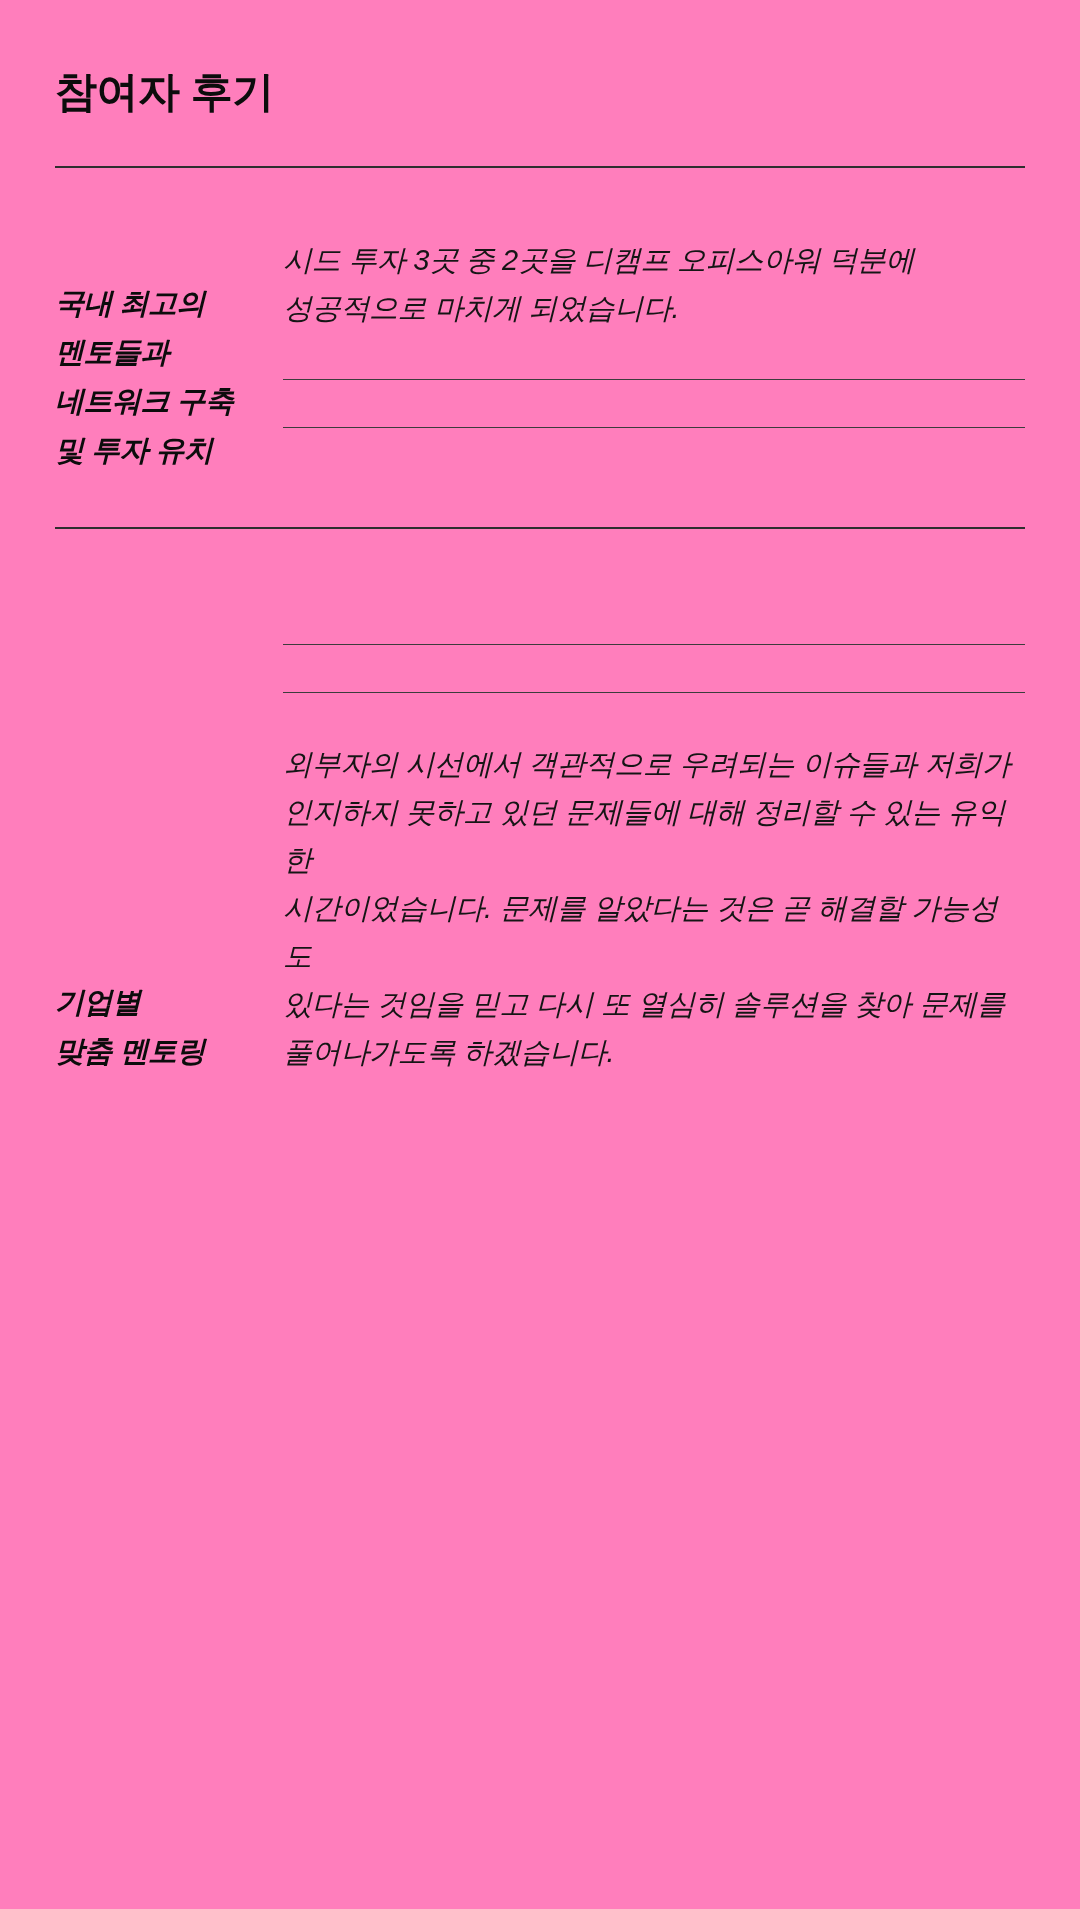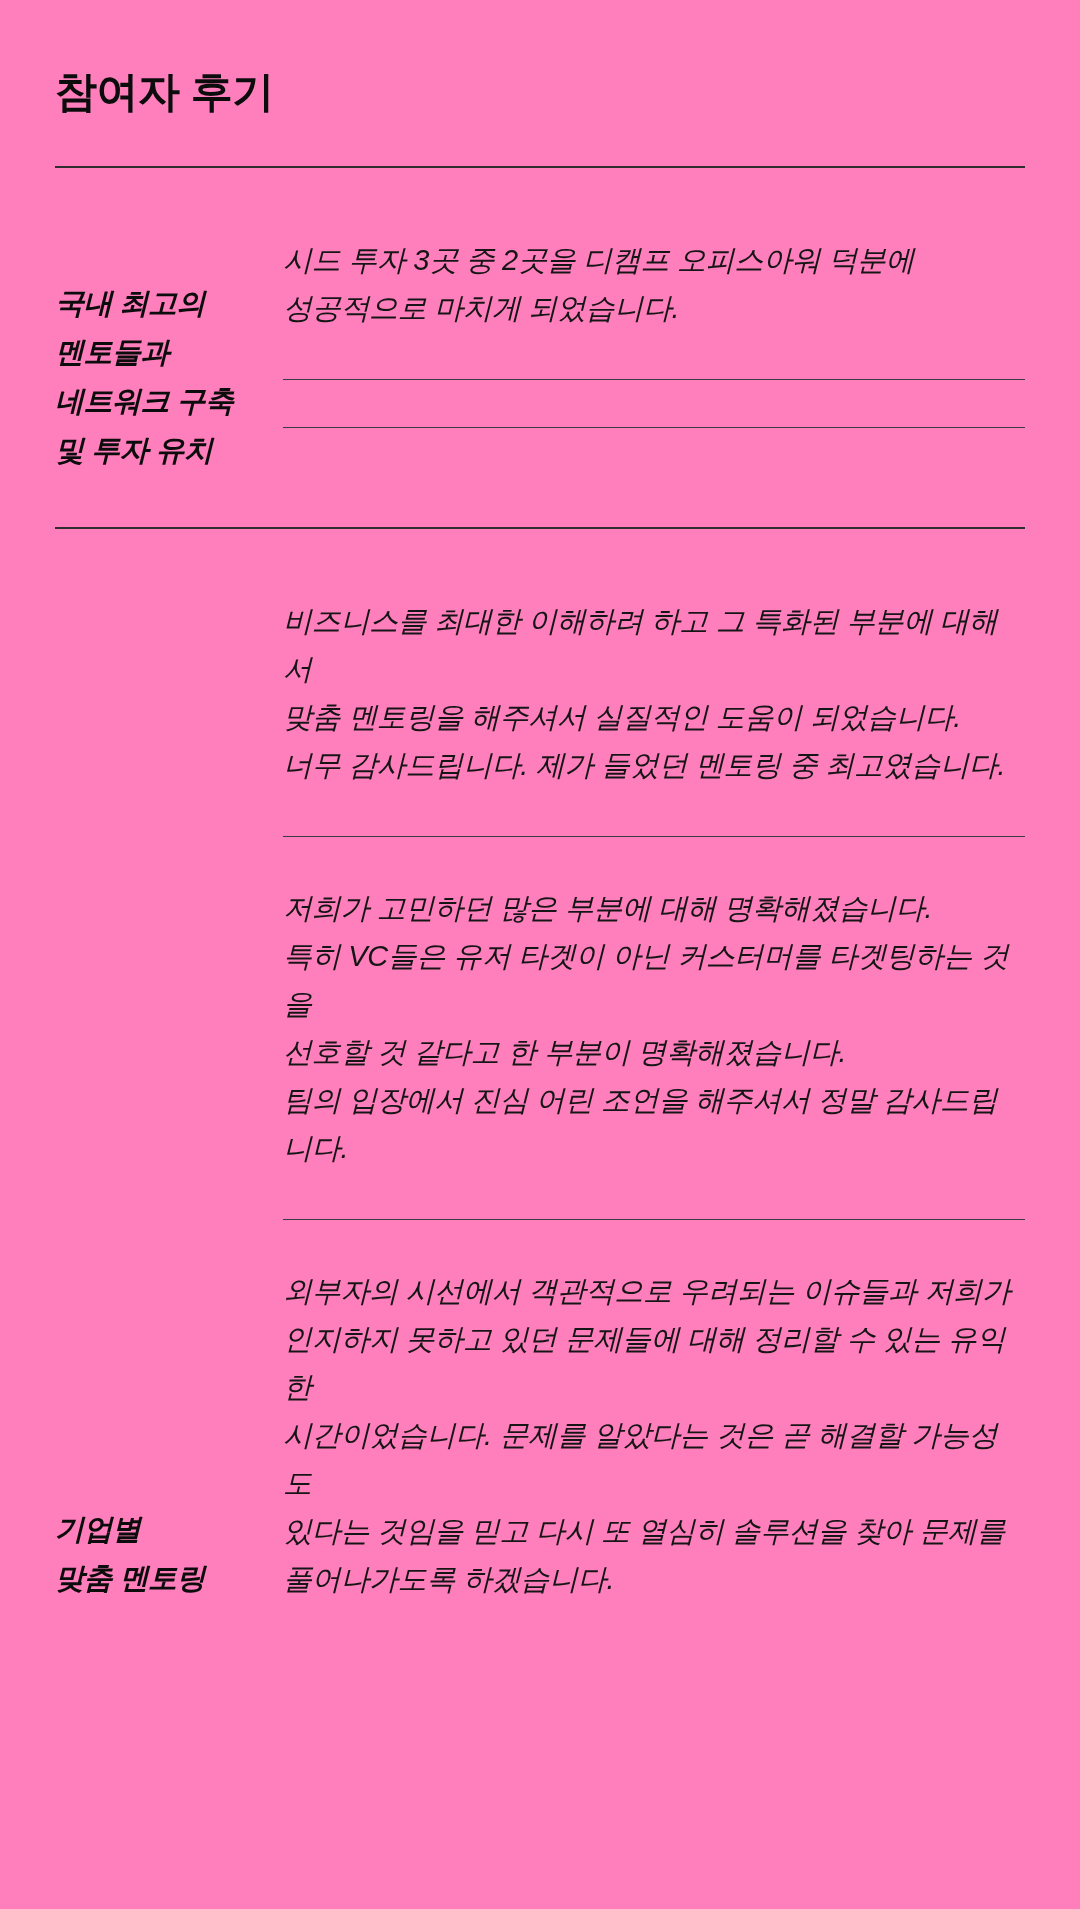--- a/index.html
+++ b/index.html
@@ -79,28 +79,21 @@
     <hr class="hr-thin">
   </div>
 </section>
 
 <hr class="hr-strong">
 
 <section class="review-section">
   <div class="section-label">기업별
 맞춤 멘토링</div>
   <div class="section-content">
-    <p class="testimonial">비즈니스를 최대한 이해하려 하고 그 특화된 부분에 대해서
-맞춤 멘토링을 해주셔서 실질적인 도움이 되었습니다.
-너무 감사드립니다. 제가 들었던 멘토링 중 최고였습니다.</p>
     <hr class="hr-thin">
-    <p class="testimonial">저희가 고민하던 많은 부분에 대해 명확해졌습니다.
-특히 VC들은 유저 타겟이 아닌 커스터머를 타겟팅하는 것을
-선호할 것 같다고 한 부분이 명확해졌습니다.
-팀의 입장에서 진심 어린 조언을 해주셔서 정말 감사드립니다.</p>
     <hr class="hr-thin">
     <p class="testimonial">외부자의 시선에서 객관적으로 우려되는 이슈들과 저희가
 인지하지 못하고 있던 문제들에 대해 정리할 수 있는 유익한
 시간이었습니다. 문제를 알았다는 것은 곧 해결할 가능성도
 있다는 것임을 믿고 다시 또 열심히 솔루션을 찾아 문제를
 풀어나가도록 하겠습니다.</p>
   </div>
 </section>
 
 </body></html>

